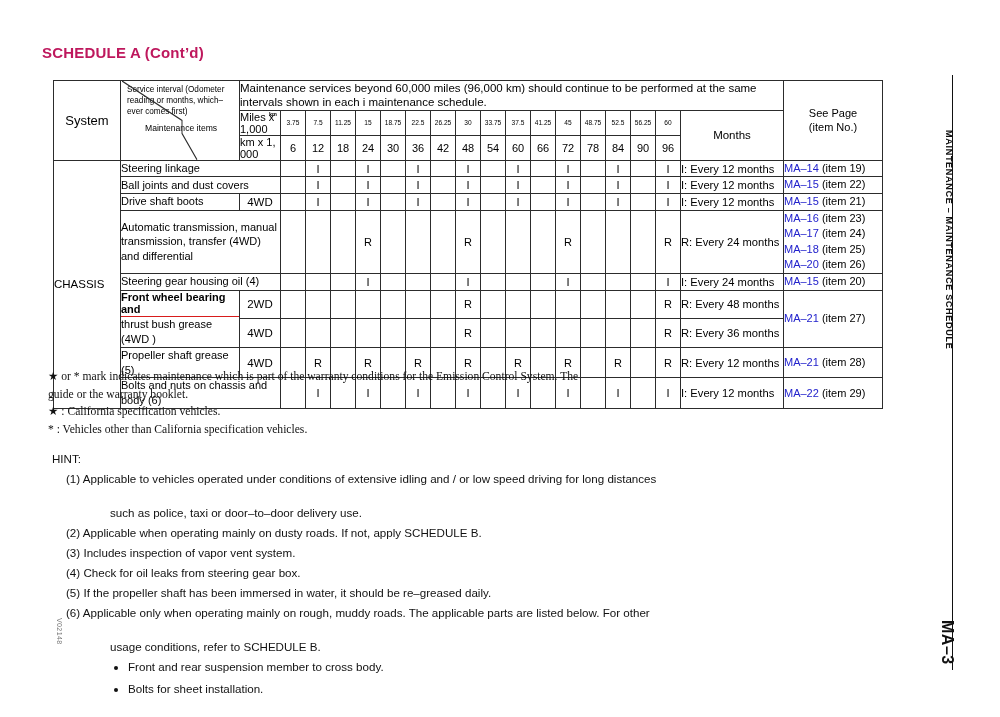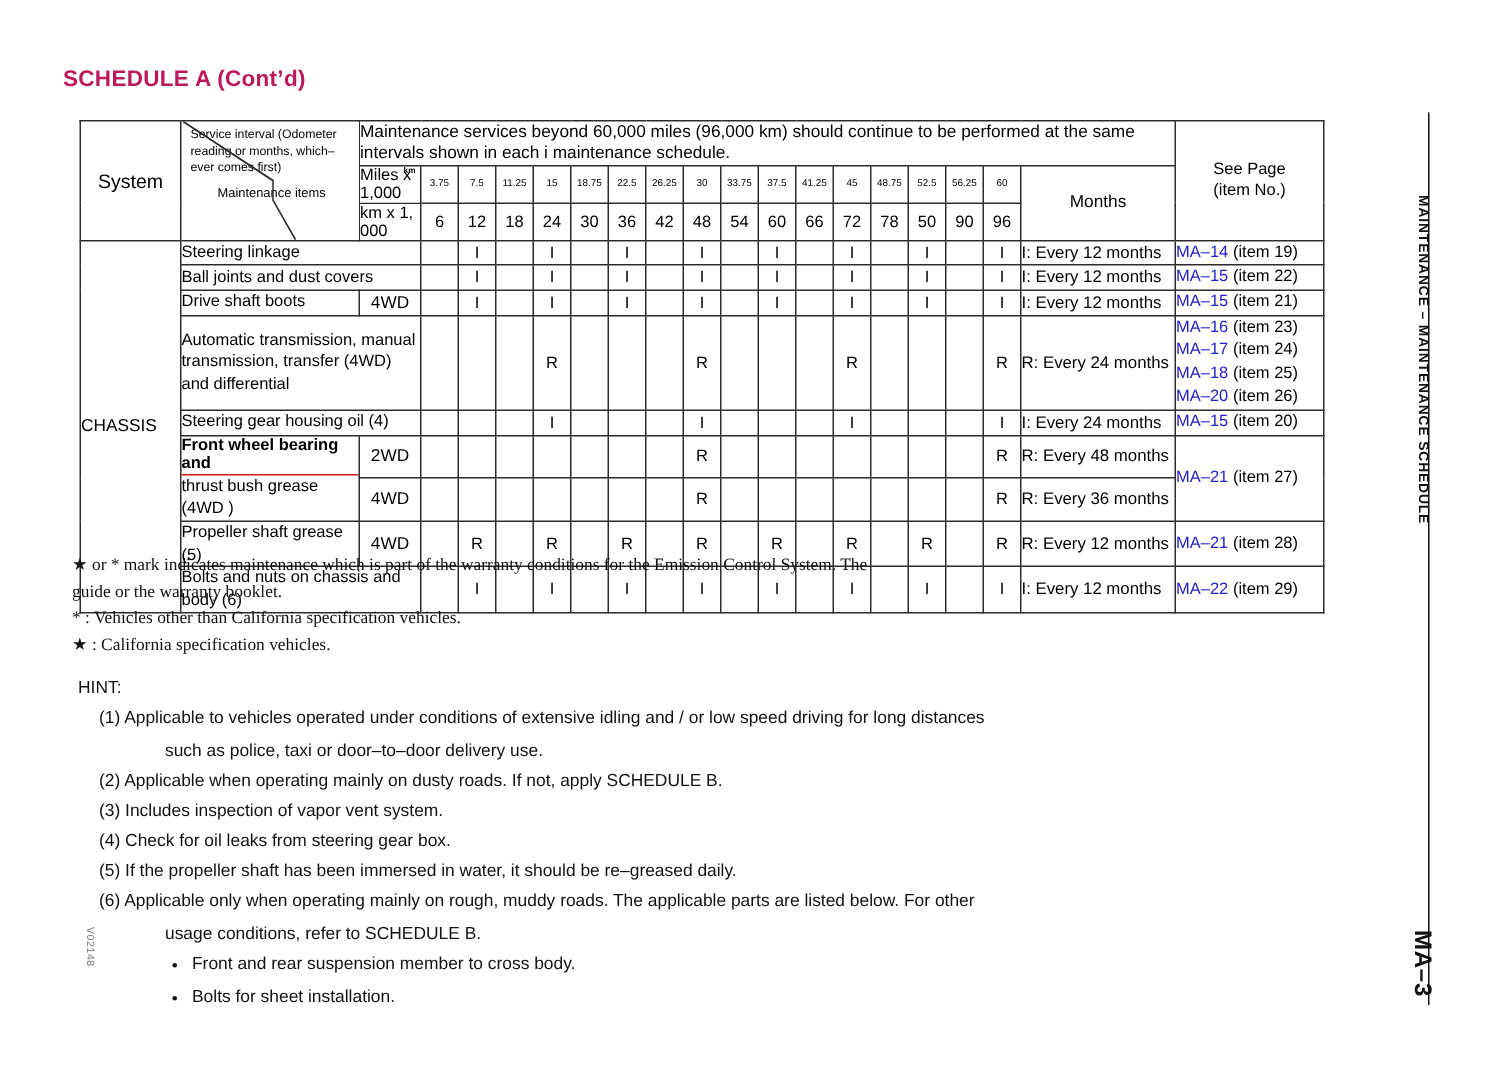--- a/index.html
+++ b/index.html
@@ -57,21 +57,21 @@
   .underline-red{
     border-bottom:1.6px solid #d81b1b;display:inline-block;line-height:1.15;padding-bottom:0px;font-weight:bold;
   }
 
   
   .notes{position:absolute;left:48px;top:368px;width:700px;font-size:11.6px;line-height:1.52;}
   .notes p{margin:0;font-family:Liberation Serif, serif;}
   .hintblock{position:absolute;left:52px;top:450px;width:740px;font-size:11.6px;line-height:1.55;}
   .hint-title{margin:0 0 2px 0;}
   .hint-item{margin:0 0 2px 0;padding-left:36px;text-indent:-22px;}
-  .hint-cont{margin:4px 0 2px 0;padding-left:58px;}
+  .hint-cont{margin:16px 0 2px 0;padding-left:58px;}
   .bullets{margin:2px 0 0 0;padding-left:76px;}
   .bullets li{margin-bottom:4px;list-style:disc;}
 
   
   .side-rule{position:absolute;left:952px;top:75px;width:0;height:595px;border-left:1.6px solid #111;}
   .side-text{
     position:absolute;left:944px;top:130px;
     writing-mode:vertical-rl;text-orientation:mixed;
     font-size:9.2px;font-weight:bold;letter-spacing:.6px;white-space:nowrap;
   }
@@ -145,21 +145,21 @@
         <td class="km-c">24</td>
         <td class="km-c">30</td>
         <td class="km-c">36</td>
         <td class="km-c">42</td>
         <td class="km-c">48</td>
         <td class="km-c">54</td>
         <td class="km-c">60</td>
         <td class="km-c">66</td>
         <td class="km-c">72</td>
         <td class="km-c">78</td>
-        <td class="km-c">50</td>
+        <td class="km-c">84</td>
         <td class="km-c">90</td>
         <td class="km-c">96</td>
       </tr>
 
       <tr>
         <td class="sys-cell" rowspan="9">CHASSIS</td>
         <td class="item-cell" colspan="2">Steering linkage</td>
         <td class="mark"></td>
         <td class="mark">I</td>
         <td class="mark"></td>
@@ -391,22 +391,22 @@
         </td>
       </tr>
 
     </tbody>
       </table>
   </div>
 
   <div class="notes">
     <p>★ or * mark indicates maintenance which is part of the warranty conditions for the Emission Control System. The</p>
     <p>guide or the warranty booklet.</p>
+    <p>★ : California specification vehicles.</p>
     <p>* : Vehicles other than California specification vehicles.</p>
-    <p>★ : California specification vehicles.</p>
   </div>
 
   <div class="hintblock">
     <p class="hint-title">HINT:</p>
 
     <p class="hint-item">
       <span>(1)</span>
       <span>Applicable to vehicles operated under conditions of extensive idling and / or low speed driving for long distances</span>
     </p>
     <p class="hint-cont">such as police, taxi or door–to–door delivery use.</p>

